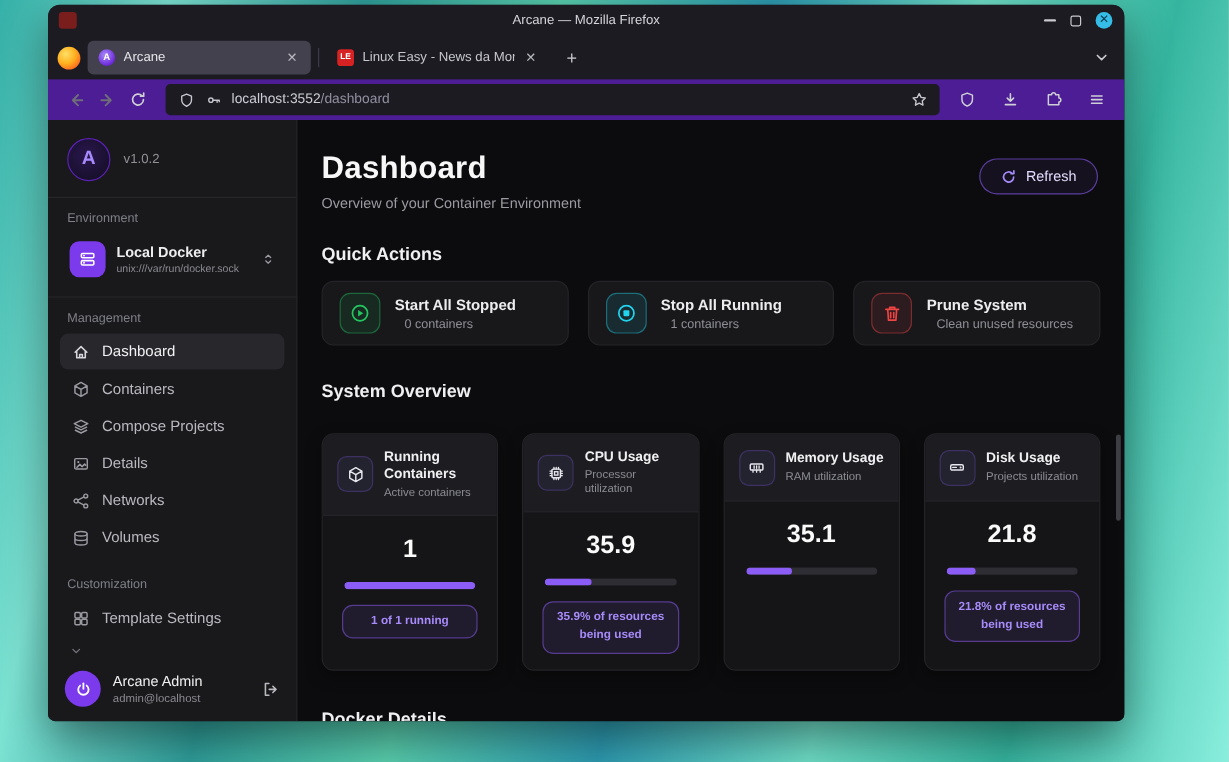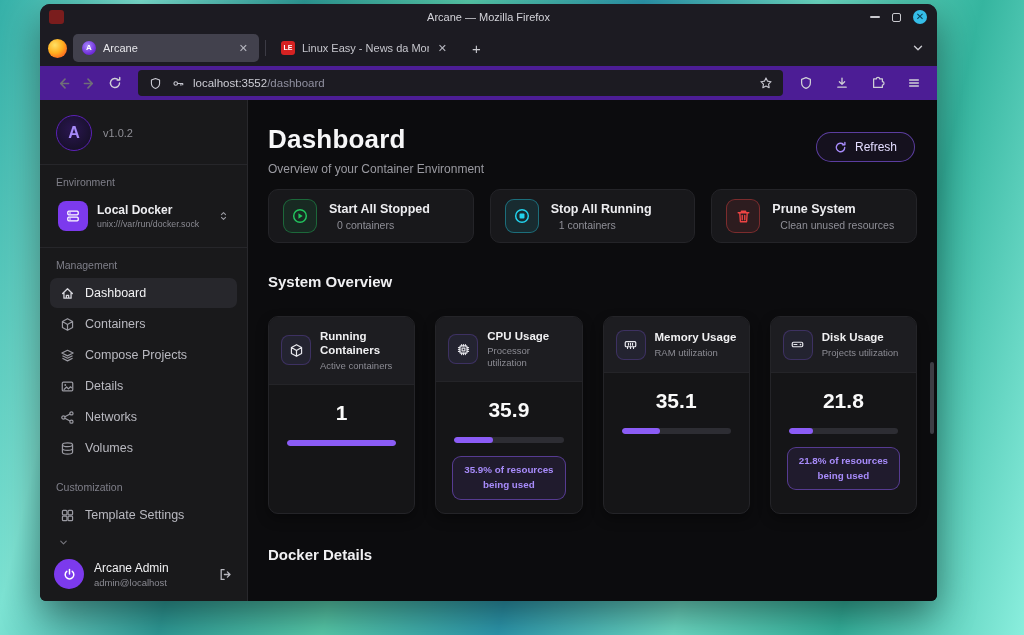--- a/index.html
+++ b/index.html
@@ -310,20 +310,21 @@
       <div class="page-sub">Overview of your Container Environment</div>
 
       <div class="refresh-btn">
         <svg width="13" height="13" viewBox="0 0 16 16">
             <path d="M13.2 8a5.2 5.2 0 1 1-1.5-3.66" fill="none" stroke="currentColor" stroke-width="1.7" stroke-linecap="round"></path>
             <path d="M13.4 1.7v3h-3" fill="none" stroke="currentColor" stroke-width="1.7" stroke-linecap="round" stroke-linejoin="round"></path>
           </svg>
         <span>Refresh</span>
       </div>
 
+      <div class="sec-title qa-title-row">Quick Actions</div>
       <div class="qa-grid">
         <div class="qa-card">
           <div class="qa-icon qa-green">
             <svg width="18" height="18" viewBox="0 0 16 16">
                 <circle cx="8" cy="8" r="5.6" fill="none" stroke="currentColor" stroke-width="1.3"></circle>
                 <path d="M6.6 5.6 10.4 8l-3.8 2.4z" fill="currentColor"></path>
               </svg>
           </div>
           <div>
             <div class="qa-t">Start All Stopped</div>
@@ -367,20 +368,21 @@
             </div>
             <div>
               <div class="stat-t">Running Containers</div>
               <div class="stat-s">Active containers</div>
             </div>
           </div>
           <div class="stat-value">1</div>
           <div class="stat-bar">
               <div class="stat-fill" style="width: 100%;"></div>
             </div>
+          <div class="stat-badge">1 of 1 running</div>
         </div>
 
         <div class="stat-card">
           <div class="stat-head">
             <div class="stat-icon">
               <svg width="15" height="15" viewBox="0 0 16 16">
                   <rect x="4.2" y="4.2" width="7.6" height="7.6" rx="1" fill="none" stroke="currentColor" stroke-width="1.3"></rect>
                   <rect x="6.5" y="6.5" width="3" height="3" fill="none" stroke="currentColor" stroke-width="1.2"></rect>
                   <path d="M6 4.2V2.6M8 4.2V2.6M10 4.2V2.6M6 13.4v-1.6M8 13.4v-1.6M10 13.4v-1.6M4.2 6H2.6M4.2 8H2.6M4.2 10H2.6M13.4 6h-1.6M13.4 8h-1.6M13.4 10h-1.6" stroke="currentColor" stroke-width="1.2" stroke-linecap="round"></path>
                 </svg>

